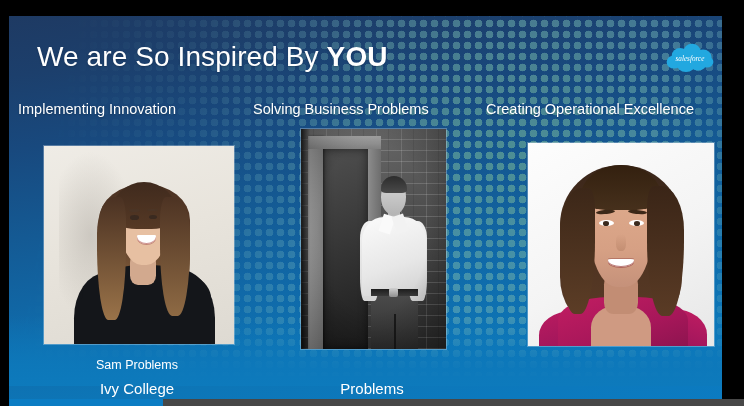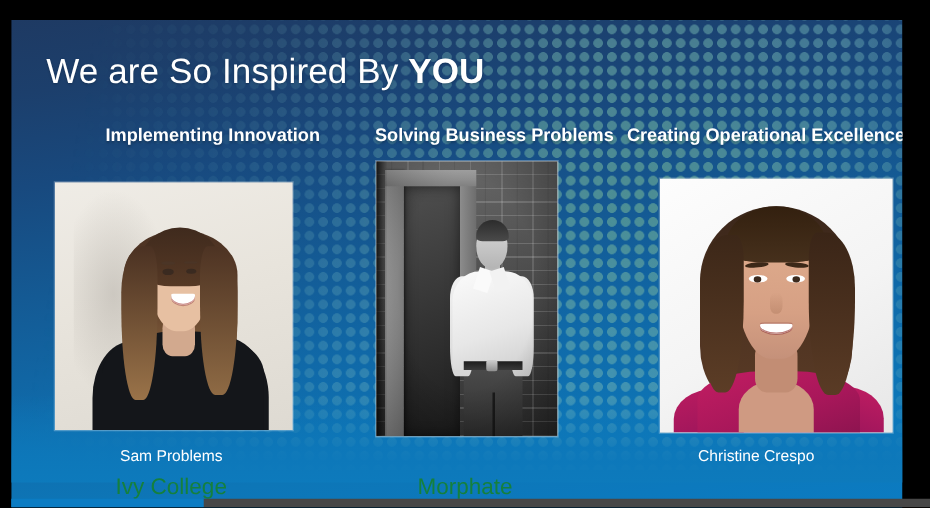--- a/index.html
+++ b/index.html
@@ -106,22 +106,21 @@
     width: 52px;
     height: 32px;
   }
   .sf-logo svg { display: block; }
 
   
   .col {
     position: absolute;
     top: 84px;
     width: 238px;
-    text-align: right;
-    font-weight: bold;
+    text-align: left;
   }
   .col-0 { left: 9px;  }
   .col-1 { left: 244px; }
   .col-2 { left: 477px; }
 
   .col-head {
     color: #ffffff;
     font-size: 14.5px;
     line-height: 18px;
     white-space: nowrap;
@@ -148,22 +147,22 @@
     text-align: center;
     color: #ffffff;
     font-size: 12.5px;
     line-height: 16px;
     white-space: nowrap;
   }
   .person-org {
     position: absolute;
     width: 238px;
     text-align: center;
-    color: #15803d;
-    font-size: 18px;
+    color: #ffffff;
+    font-size: 15px;
     line-height: 16px;
     white-space: nowrap;
   }
   .name-0 { left: 9px;   top: 341px; }
   .name-1 { left: 244px; top: 341px; }
   .name-2 { left: 477px; top: 341px; }
   .org-0  { left: 9px;   top: 365px; }
   .org-1  { left: 244px; top: 365px; }
   .org-2  { left: 477px; top: 365px; }
 
@@ -334,20 +333,34 @@
 <div class="slide-frame">
 
   <div class="slide">
     <div class="slide-bg"></div>
     <div class="dots"></div>
     <div class="dots2"></div>
     <div class="dots-fade-bottom"></div>
 
     <div class="title"><span>We are So Inspired By </span><span class="bold">YOU</span></div>
 
+    <div class="sf-logo">
+      <svg width="52" height="32" viewBox="0 0 52 32" aria-hidden="true">
+        <g fill="#22a8e0">
+          <ellipse cx="16" cy="13.5" rx="8.2" ry="7.4"></ellipse>
+          <ellipse cx="28" cy="9.5" rx="8.6" ry="7.8"></ellipse>
+          <ellipse cx="39" cy="15" rx="8.6" ry="7.6"></ellipse>
+          <ellipse cx="10" cy="20" rx="7.4" ry="6.6"></ellipse>
+          <ellipse cx="22" cy="22.5" rx="9.4" ry="7.4"></ellipse>
+          <ellipse cx="34" cy="21.5" rx="8.6" ry="7.0"></ellipse>
+          <ellipse cx="43" cy="20" rx="6.4" ry="5.6"></ellipse>
+        </g>
+        <text x="26" y="18.5" text-anchor="middle" font-family="'Liberation Serif', serif" font-size="7.2" font-style="italic" fill="#ffffff">salesforce</text>
+      </svg>
+    </div>
 
     <div class="col col-0">
       <div class="col-head">Implementing Innovation</div>
     </div>
     <div class="col col-1">
       <div class="col-head">Solving Business Problems</div>
     </div>
     <div class="col col-2">
       <div class="col-head">Creating Operational Excellence</div>
     </div>
@@ -419,21 +432,20 @@
         <div class="p2-pupL"></div>
         <div class="p2-pupR"></div>
         <div class="p2-nose"></div>
         <div class="p2-mouth"></div>
       </div>
     </div>
 
     <div class="person-name name-0">Sam Problems</div>
     <div class="person-org  org-0">Ivy College</div>
 
-    <div class="person-org  org-1">Morphate</div>
-
-    <div class="person-name name-2">Christine Crespo</div>
+    <div class="person-org  org-1">Problems</div>
+
   </div>
 
   <div class="bottom-left-blue"></div>
   <div class="bottom-bar"></div>
 
 </div>
 
 </body></html>

